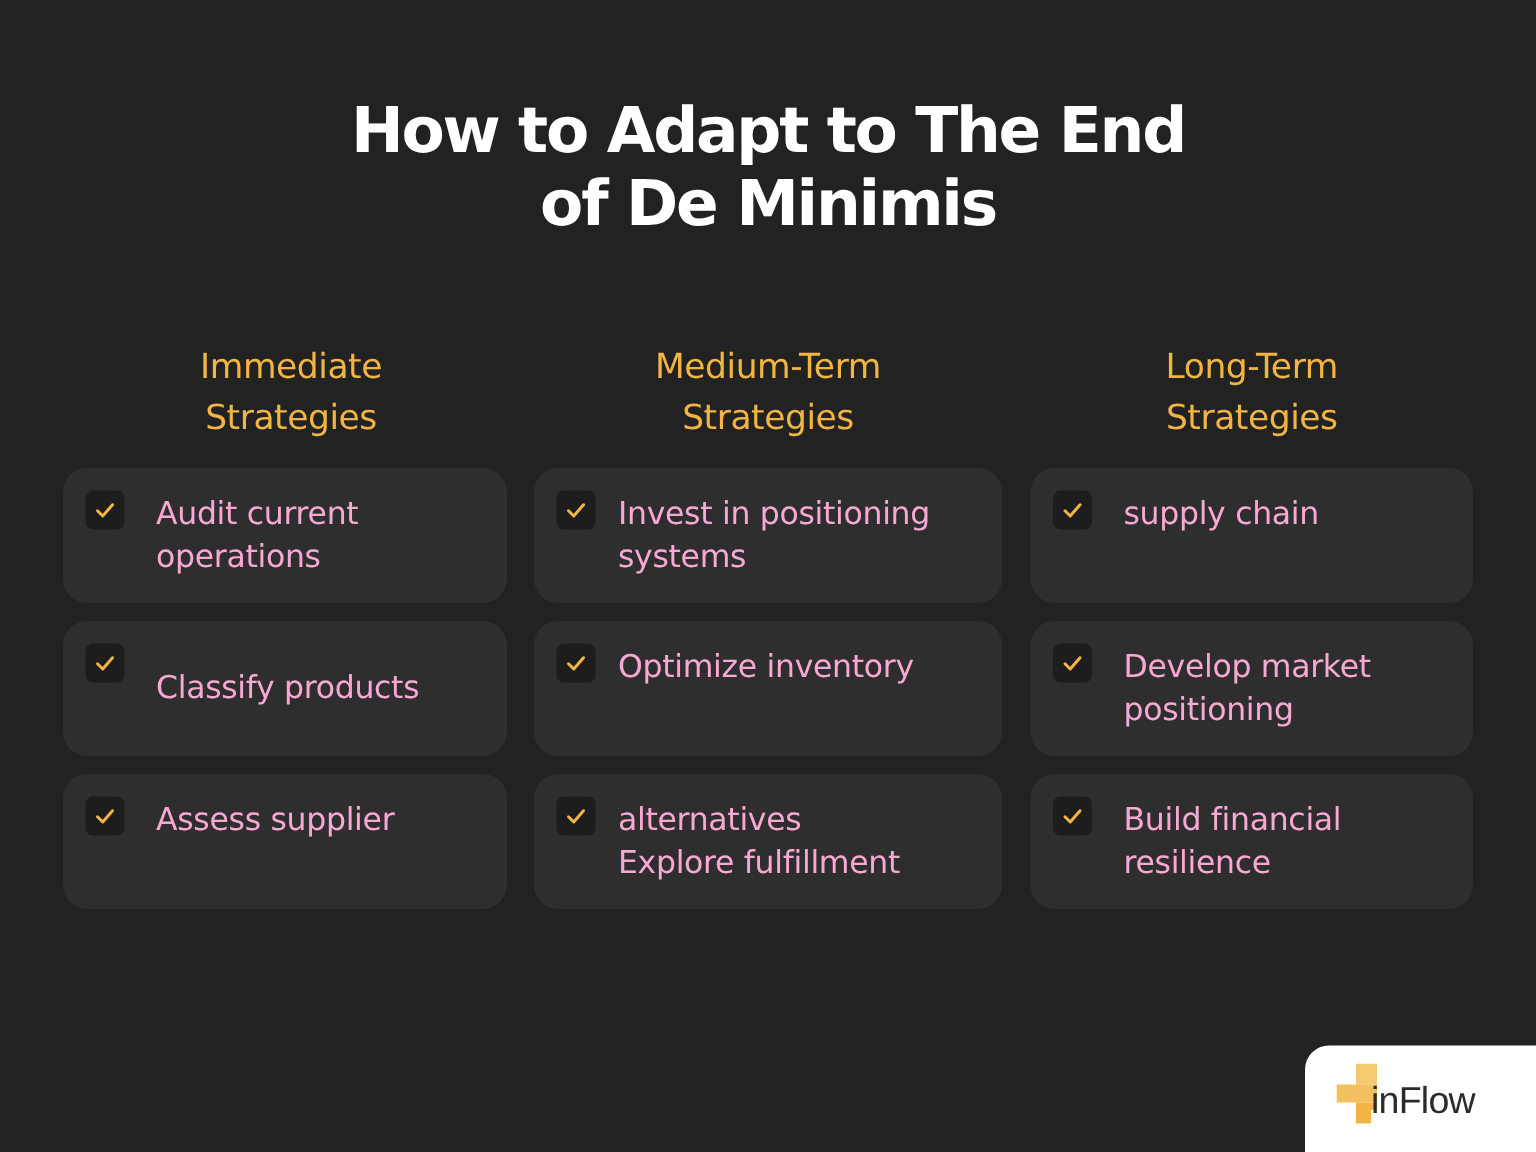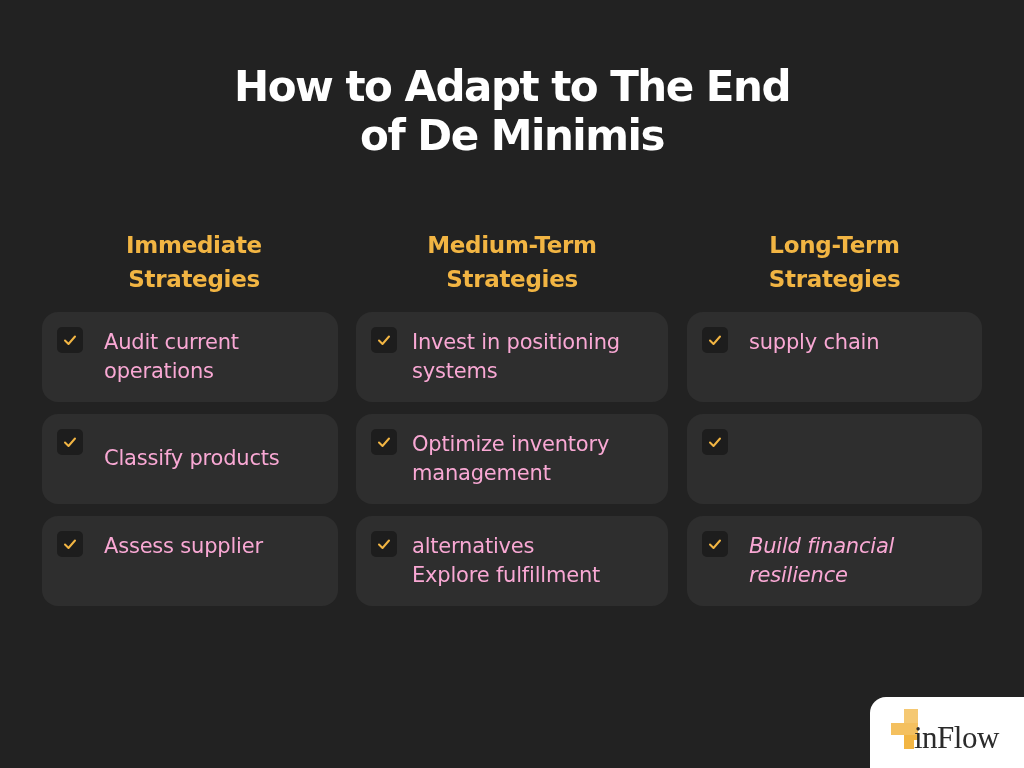--- a/index.html
+++ b/index.html
@@ -13,21 +13,21 @@
     .title {
       position: absolute; left: 0; top: 62px; width: 1024px;
       text-align: center; color: #ffffff;
       font-family: "DejaVu Sans", sans-serif; font-weight: bold;
       font-size: 42px; line-height: 49px; letter-spacing: -1.5px;
     }
     .title span { display: block; }
 
     .col-head {
       position: absolute; top: 228px; text-align: center;
-      color: #f2b543; font-family: "DejaVu Sans", sans-serif; font-weight: bold;
+      color: #f2b543; font-family: "DejaVu Sans", sans-serif; font-weight: normal;
       font-size: 23px; line-height: 34px; letter-spacing: -0.3px;
     }
     .col-head span { display: block; }
 
     .card {
       position: absolute; height: 90px; background: #2e2e2e;
       border-radius: 16px;
     }
     .check {
       position: absolute; left: 15px; top: 15px; width: 26px; height: 26px;
@@ -42,21 +42,21 @@
     }
     .card-text.single { top: 30px; }
 
     .logo-box {
       position: absolute; left: 870px; top: 697px; width: 160px; height: 80px;
       background: #ffffff; border-top-left-radius: 16px;
     }
     .logo-mark { position: absolute; left: 21px; top: 12px; width: 40px; height: 42px; }
     .logo-text {
       position: absolute; left: 44px; top: 23px; color: #2b2b2b;
-      font-family: Liberation Serif, serif; font-size: 31px; letter-spacing: -0.5px;
+      font-family: Liberation Sans, sans-serif; font-size: 25px; letter-spacing: -0.5px;
     }
   </style>
 </head>
 <body>
 
 <div class="page">
 
   <h1 class="title">
     <span>How to Adapt to The End</span>
     <span>of De Minimis</span>
@@ -116,21 +116,20 @@
     </div>
   </div>
   <div class="card" style="left:356px;top:414px;width:312px;">
     <div class="check">
         <svg viewBox="0 0 14 14">
           <path d="M2 7.5 L5.5 11 L12 3.5" fill="none" stroke="#f2b543" stroke-width="2" stroke-linecap="round" stroke-linejoin="round"></path>
         </svg>
       </div>
     <div class="card-text" style="left:56px;">
       <div>Optimize inventory</div>
-        <div>management</div>
     </div>
   </div>
   <div class="card" style="left:356px;top:516px;width:312px;">
     <div class="check">
         <svg viewBox="0 0 14 14">
           <path d="M2 7.5 L5.5 11 L12 3.5" fill="none" stroke="#f2b543" stroke-width="2" stroke-linecap="round" stroke-linejoin="round"></path>
         </svg>
       </div>
     <div class="card-text" style="left:56px;">
       <div>alternatives</div>
@@ -152,22 +151,26 @@
     <div class="card-text">
         <div>supply chain</div>
     </div>
   </div>
   <div class="card" style="left:687px;top:414px;width:295px;">
     <div class="check">
         <svg viewBox="0 0 14 14">
           <path d="M2 7.5 L5.5 11 L12 3.5" fill="none" stroke="#f2b543" stroke-width="2" stroke-linecap="round" stroke-linejoin="round"></path>
         </svg>
       </div>
+    <div class="card-text">
+      <div>Develop market</div>
+        <div>positioning</div>
+    </div>
   </div>
-  <div class="card" style="left:687px;top:516px;width:295px;font-style:italic;">
+  <div class="card" style="left:687px;top:516px;width:295px;">
     <div class="check">
         <svg viewBox="0 0 14 14">
           <path d="M2 7.5 L5.5 11 L12 3.5" fill="none" stroke="#f2b543" stroke-width="2" stroke-linecap="round" stroke-linejoin="round"></path>
         </svg>
       </div>
     <div class="card-text">
       <div>Build financial</div>
         <div>resilience</div>
     </div>
   </div>

